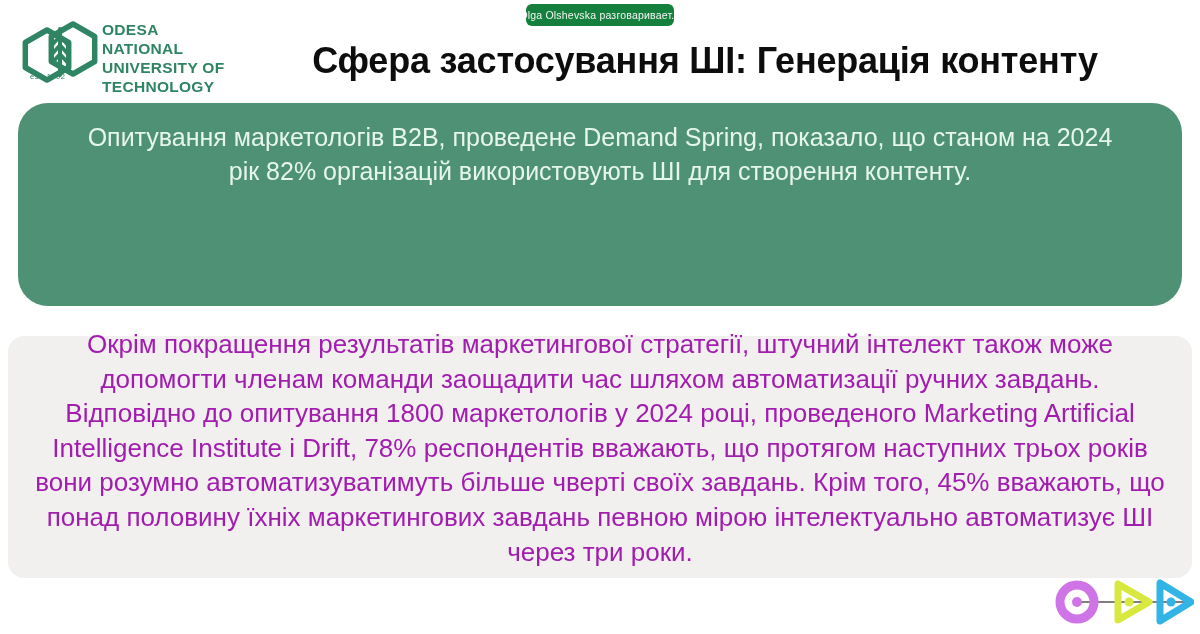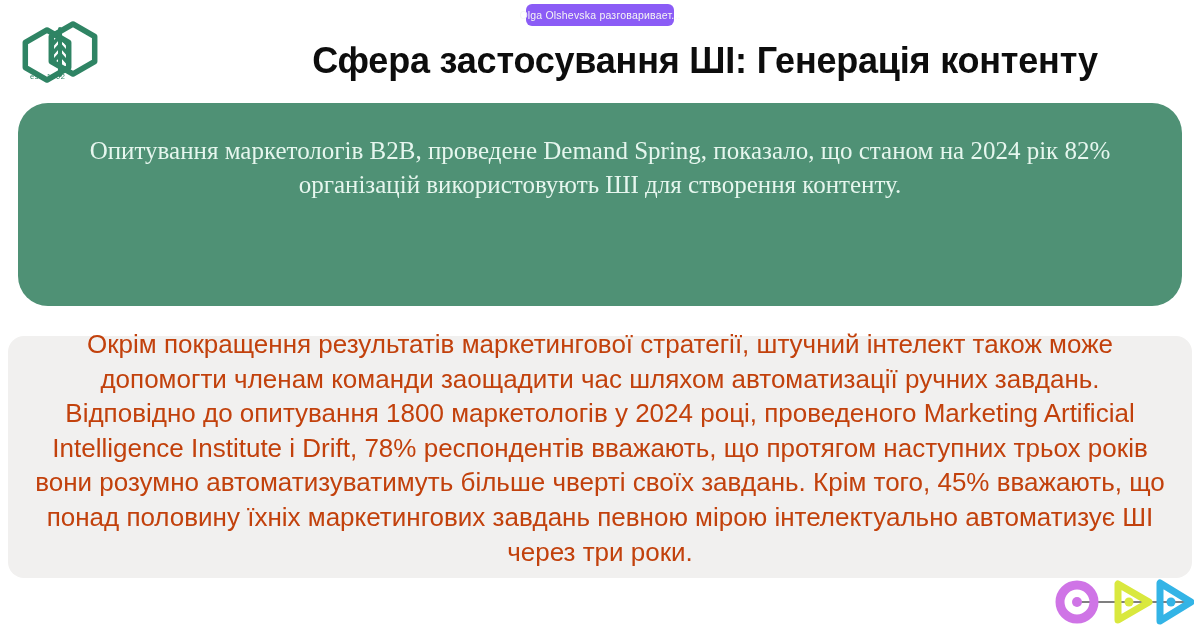--- a/index.html
+++ b/index.html
@@ -4,21 +4,21 @@
 <style>
   html,body{margin:0;padding:0;}
   body{
     width:1200px;height:634px;position:relative;overflow:hidden;
     background:#ffffff;
     font-family:"Liberation Sans", sans-serif;
   }
   
   .speak-pill{
     position:absolute;left:526px;top:4px;width:148px;height:22px;
-    background:#8b5cf6;border-radius:6px;color:#f5f5f5;
+    background:#15803d;border-radius:6px;color:#f5f5f5;
     font-size:10.5px;display:flex;align-items:center;justify-content:center;
     white-space:nowrap;letter-spacing:.2px;
   }
   
   .logo{position:absolute;left:18px;top:12px;width:230px;height:88px;}
   .logo .emblem{position:absolute;left:2px;top:2px;}
   .logo .est{position:absolute;left:12px;top:60px;font-size:7.5px;color:#2f8464;letter-spacing:.5px;}
   .logo .name{
     position:absolute;left:84px;top:8px;color:#2f8464;font-weight:bold;
     font-size:15.5px;line-height:19px;letter-spacing:.3px;
@@ -29,50 +29,56 @@
     text-align:center;font-size:36px;font-weight:bold;color:#0d0d0d;
     letter-spacing:-.2px;
   }
   
   .green-box{
     position:absolute;left:18px;top:103px;width:1164px;height:203px;
     background:#4f9175;border-radius:30px;box-sizing:border-box;
     padding:17px 40px 0 40px;color:#e6f6ee;text-align:center;
     font-size:25px;line-height:34px;
   }
-  .green-box p{margin:14px auto;max-width:1040px;font-family:Liberation Serif, serif;}
+  .green-box p{margin:0 auto;max-width:1040px;}
   .green-box p + p{margin-top:13px;}
   
   .grey-box{
     position:absolute;left:8px;top:336px;width:1184px;height:242px;
     background:#f1f0ef;border-radius:16px;
   }
   .body-text{
     position:absolute;left:20px;right:20px;top:327px;
-    text-align:center;color:#c2410c;font-size:26px;line-height:34.6px;
+    text-align:center;color:#a21caf;font-size:26px;line-height:34.6px;
   }
   .body-text p{margin:0 auto;max-width:1135px;}
   
   .deco{position:absolute;left:1042px;top:577px;width:152px;height:50px;}
 </style>
 </head>
 <body>
 
 <div class="speak-pill">Olga Olshevska разговаривает...</div>
 
 <div class="logo">
   <svg class="emblem" width="80" height="74" viewBox="0 0 80 74">
     <g fill="none" stroke-linejoin="round" stroke-linecap="round" stroke="#2f8464">
       <polygon stroke-width="5.5" points="27,16 48.7,28.5 48.7,53.5 27,66 5.3,53.5 5.3,28.5"></polygon>
       <polygon stroke-width="5.5" points="53,10 74.7,22.5 74.7,47.5 53,60 31.3,47.5 31.3,22.5"></polygon>
       <path stroke-width="4" d="M40,15 L40,61"></path>
       <path stroke-width="3.6" d="M40,22 L33,30 M40,22 L47,30 M40,31 L33,39 M40,31 L47,39 M40,40 L33,48 M40,40 L47,48"></path>
     </g>
   </svg>
   <div class="est">est. 1902</div>
+  <div class="name">
+    <div>ODESA</div>
+    <div>NATIONAL</div>
+    <div>UNIVERSITY OF</div>
+    <div>TECHNOLOGY</div>
+  </div>
 </div>
 
 <div class="title">Сфера застосування ШІ: Генерація контенту</div>
 
 <div class="green-box">
   <p>Опитування маркетологів B2B, проведене Demand Spring, показало, що станом на 2024 рік 82% організацій використовують ШІ для створення контенту.</p>
 </div>
 
 <div class="grey-box"></div>
 <div class="body-text">

